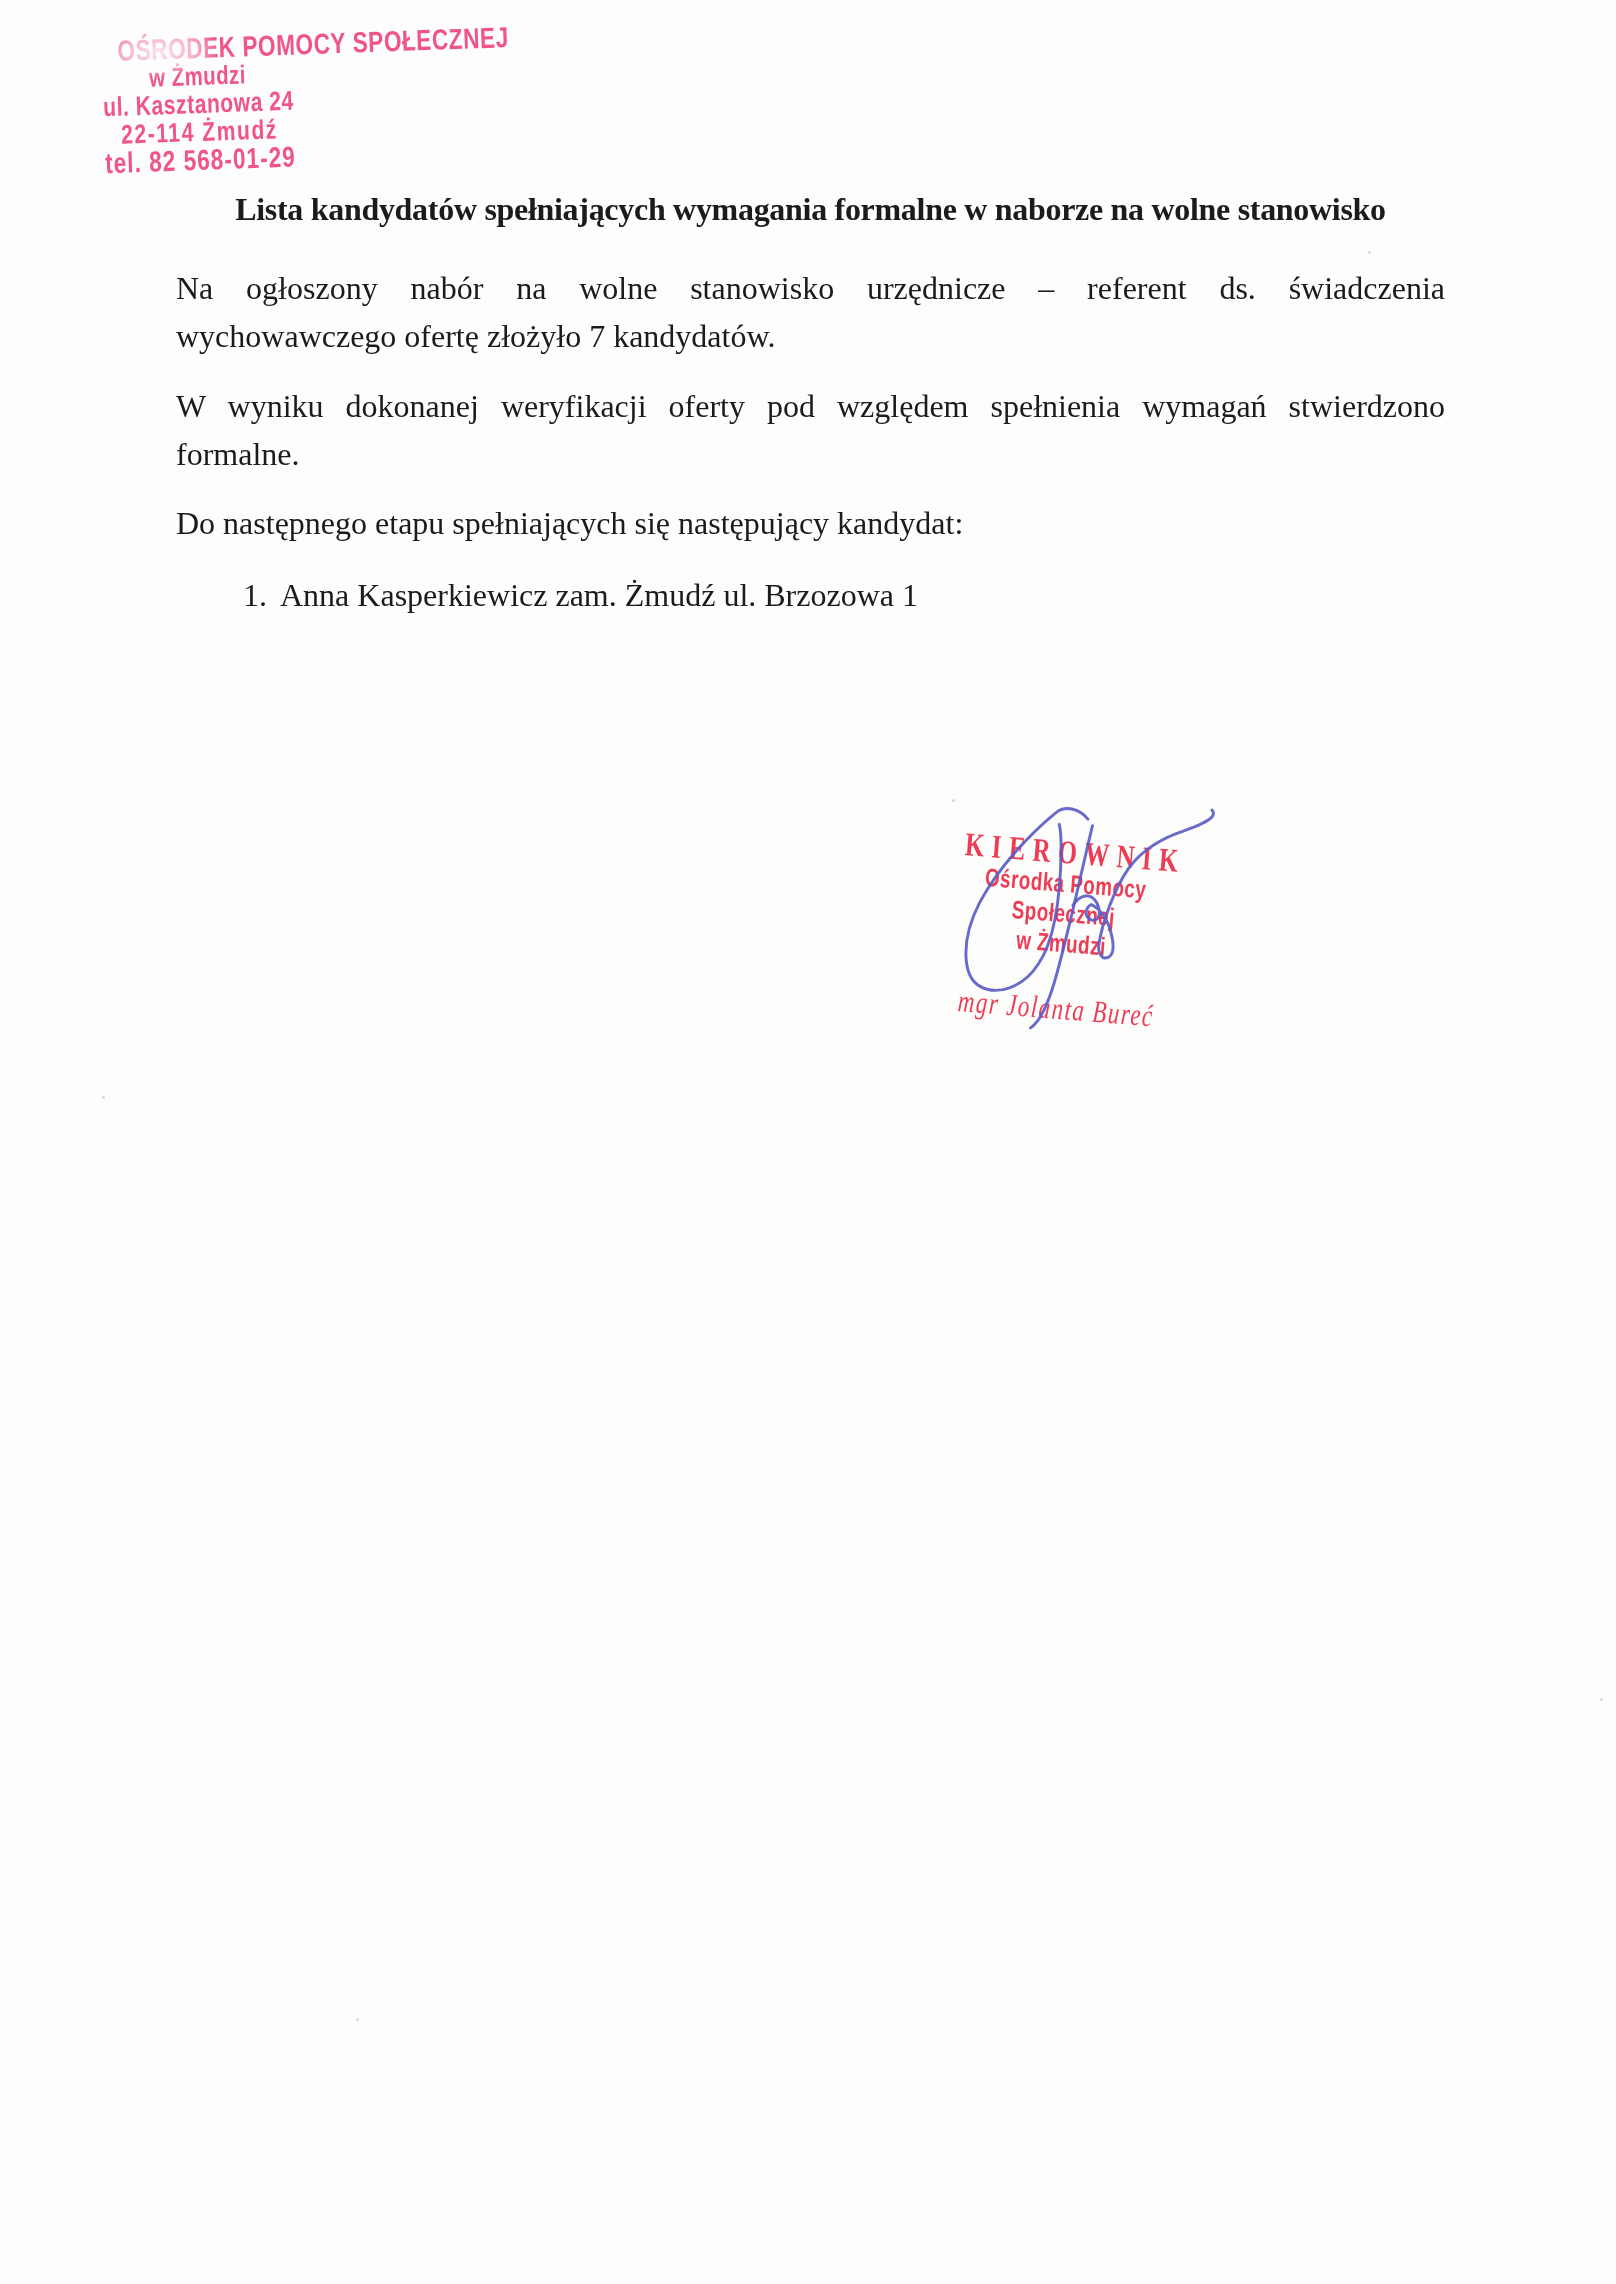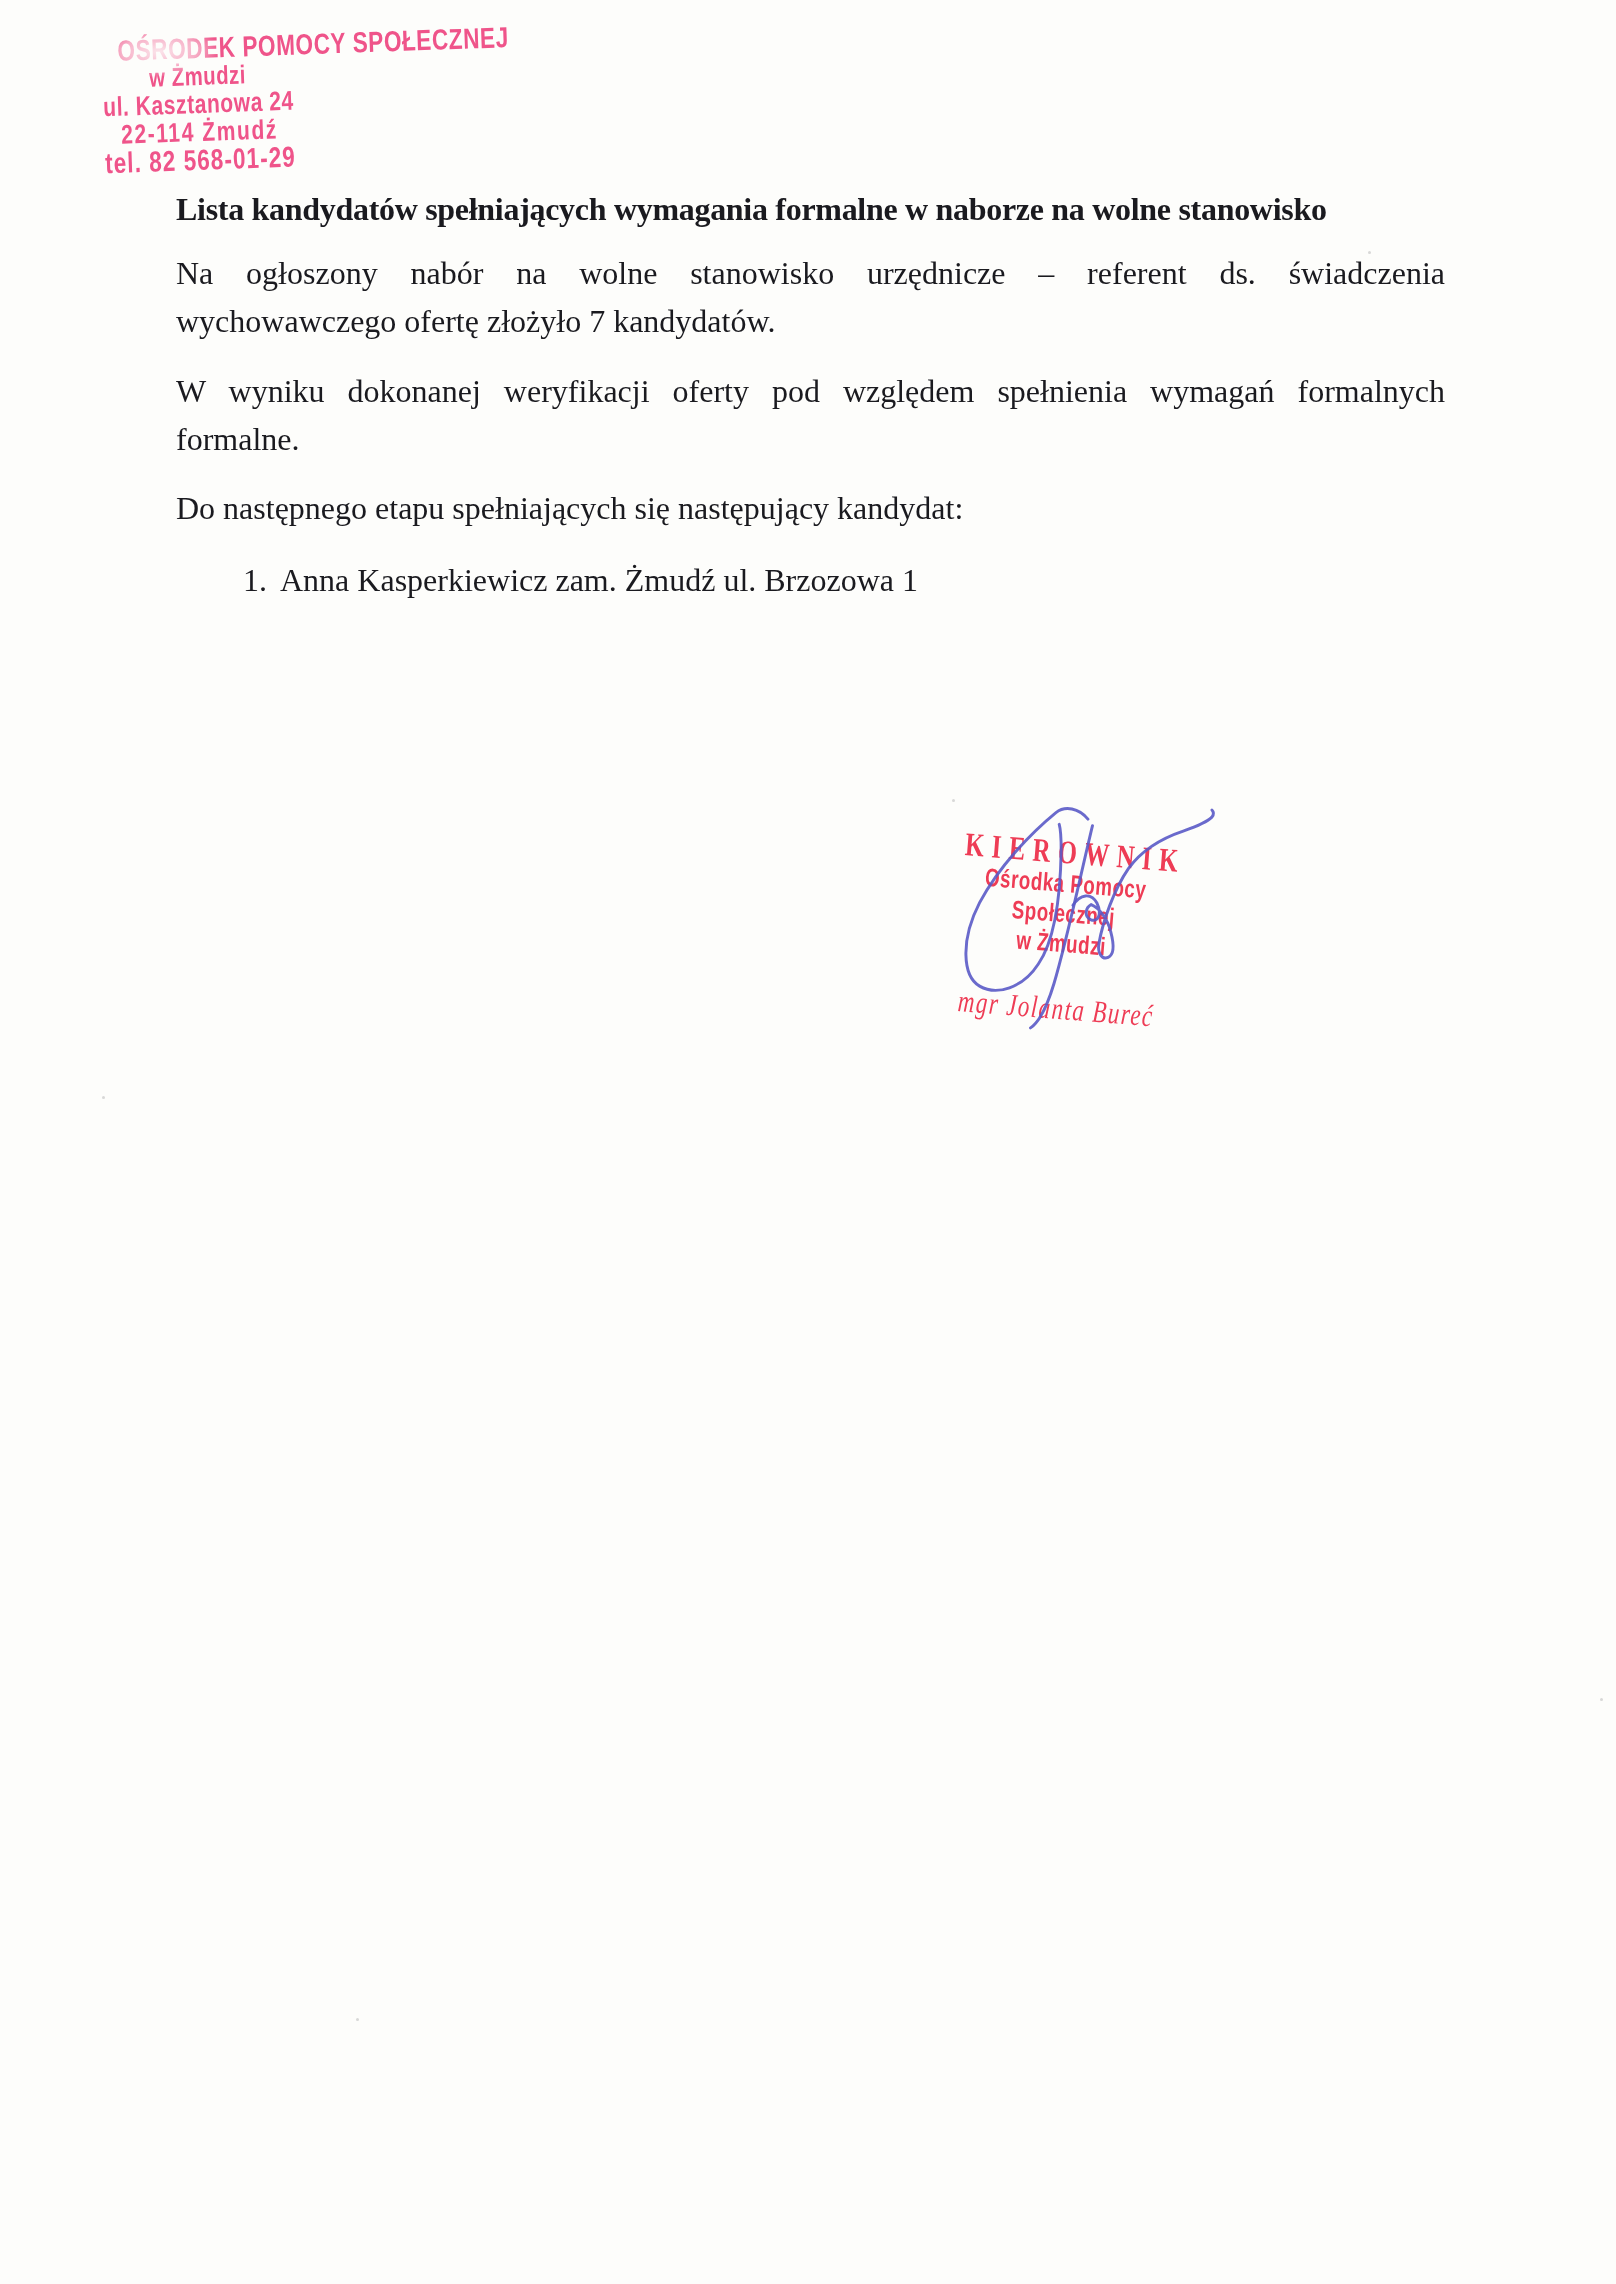--- a/index.html
+++ b/index.html
@@ -52,21 +52,21 @@
     width: 1269px;
     font-size: 32px;
     line-height: 48px;
   }
   .line { white-space: nowrap; }
   .line.just {
     white-space: normal;
     text-align: justify;
     text-align-last: justify;
   }
-  .title { font-weight: bold; margin-bottom: 16px; letter-spacing: -0.3px; }
+  .title { font-weight: bold; margin-bottom: 31px; letter-spacing: -0.3px; text-align: center; }
   .para { margin-bottom: 21.5px; }
   .para-last { margin-bottom: 19.6px; }
   .candidate-list { list-style: none; margin-top: 23.5px; }
   .candidate { display: flex; padding-left: 67px; }
   .candidate .num { width: 37px; flex: 0 0 auto; }
 
   
   .stamp-approval {
     position: absolute;
     left: 912px;
@@ -145,21 +145,21 @@
     <div class="title">
       <div class="line">Lista kandydatów spełniających wymagania formalne w naborze na wolne stanowisko</div>
     </div>
 
     <div class="para">
       <div class="line just">Na ogłoszony nabór na wolne stanowisko urzędnicze – referent ds. świadczenia</div>
       <div class="line">wychowawczego ofertę złożyło 7 kandydatów.</div>
     </div>
 
     <div class="para">
-      <div class="line just">W wyniku dokonanej weryfikacji oferty pod względem spełnienia wymagań formalnych</div>
+      <div class="line just">W wyniku dokonanej weryfikacji oferty pod względem spełnienia wymagań stwierdzono</div>
       <div class="line">formalne.</div>
     </div>
 
     <div class="para para-last">
       <div class="line">Do następnego etapu spełniających się następujący kandydat:</div>
     </div>
 
     <ol class="candidate-list">
       <li class="candidate">
         <span class="num">1.</span>

